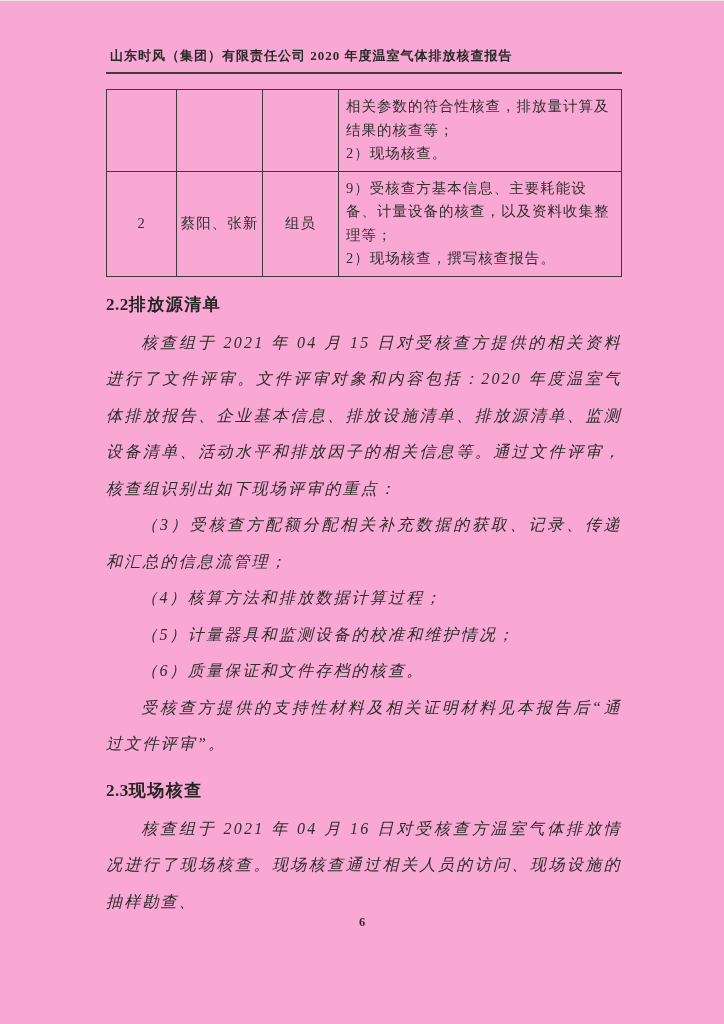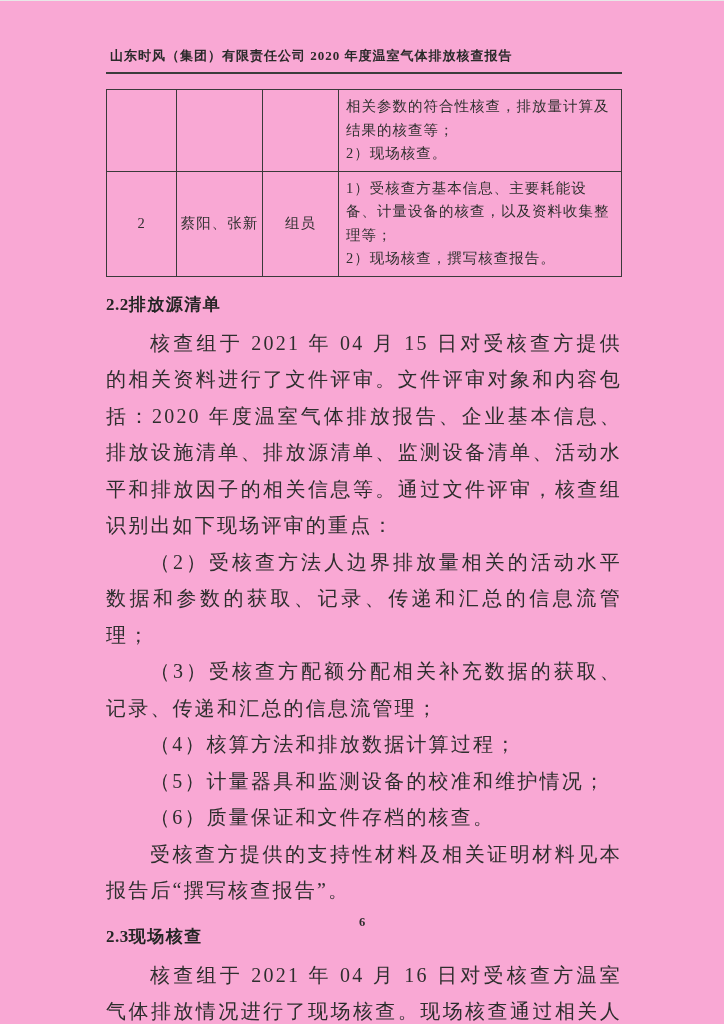--- a/index.html
+++ b/index.html
@@ -64,25 +64,26 @@
     color: #252525;
     margin: 13px 0 5px 0;
     line-height: 30px;
   }
   .section-heading .sec-num {
     letter-spacing: 0.5px;
   }
   
   .para {
     margin: 0;
-    font-size: 20px;
+    font-size: 16px;
     line-height: 36.5px;
     letter-spacing: 2.2px;
     text-align: justify;
     color: #2e2e2e;
+    font-style: italic;
   }
   .indent { text-indent: 2.2em; }
   
   .page-footer {
     position: absolute;
     left: 0;
     right: 0;
     top: 914px;
     text-align: center;
     font-size: 12.5px;
@@ -114,41 +115,40 @@
         <td class="c-tasks">
           <div>相关参数的符合性核查，排放量计算及结果的核查等；</div>
           <div>2）现场核查。</div>
         </td>
       </tr>
       <tr class="row-2">
         <td class="c-center">2</td>
         <td class="c-center">蔡阳、张新</td>
         <td class="c-center">组员</td>
         <td class="c-tasks">
-          <div>1）受核查方基本信息、主要耗能设备、计量设备的核查，以及资料收集整理等；</div>
+          <div>9）受核查方基本信息、主要耗能设备、计量设备的核查，以及资料收集整理等；</div>
           <div>2）现场核查，撰写核查报告。</div>
         </td>
       </tr>
     </tbody>
   </table>
 
   <div class="section-heading">
     <span class="sec-num">2.2</span>
     <span class="sec-title">排放源清单</span>
   </div>
 
   <p class="para indent">核查组于 2021 年 04 月 15 日对受核查方提供的相关资料进行了文件评审。文件评审对象和内容包括：2020 年度温室气体排放报告、企业基本信息、排放设施清单、排放源清单、监测设备清单、活动水平和排放因子的相关信息等。通过文件评审，核查组识别出如下现场评审的重点：</p>
 
-  <p class="para indent">（2）受核查方法人边界排放量相关的活动水平数据和参数的获取、记录、传递和汇总的信息流管理；</p>
   <p class="para indent">（3）受核查方配额分配相关补充数据的获取、记录、传递和汇总的信息流管理；</p>
   <p class="para indent">（4）核算方法和排放数据计算过程；</p>
   <p class="para indent">（5）计量器具和监测设备的校准和维护情况；</p>
   <p class="para indent">（6）质量保证和文件存档的核查。</p>
 
-  <p class="para indent">受核查方提供的支持性材料及相关证明材料见本报告后“撰写核查报告”。</p>
+  <p class="para indent">受核查方提供的支持性材料及相关证明材料见本报告后“通过文件评审”。</p>
 
   <div class="section-heading">
     <span class="sec-num">2.3</span>
     <span class="sec-title">现场核查</span>
   </div>
 
   <p class="para indent">核查组于 2021 年 04 月 16 日对受核查方温室气体排放情况进行了现场核查。现场核查通过相关人员的访问、现场设施的抽样勘查、</p>
 
   <div class="page-footer">6</div>
 

